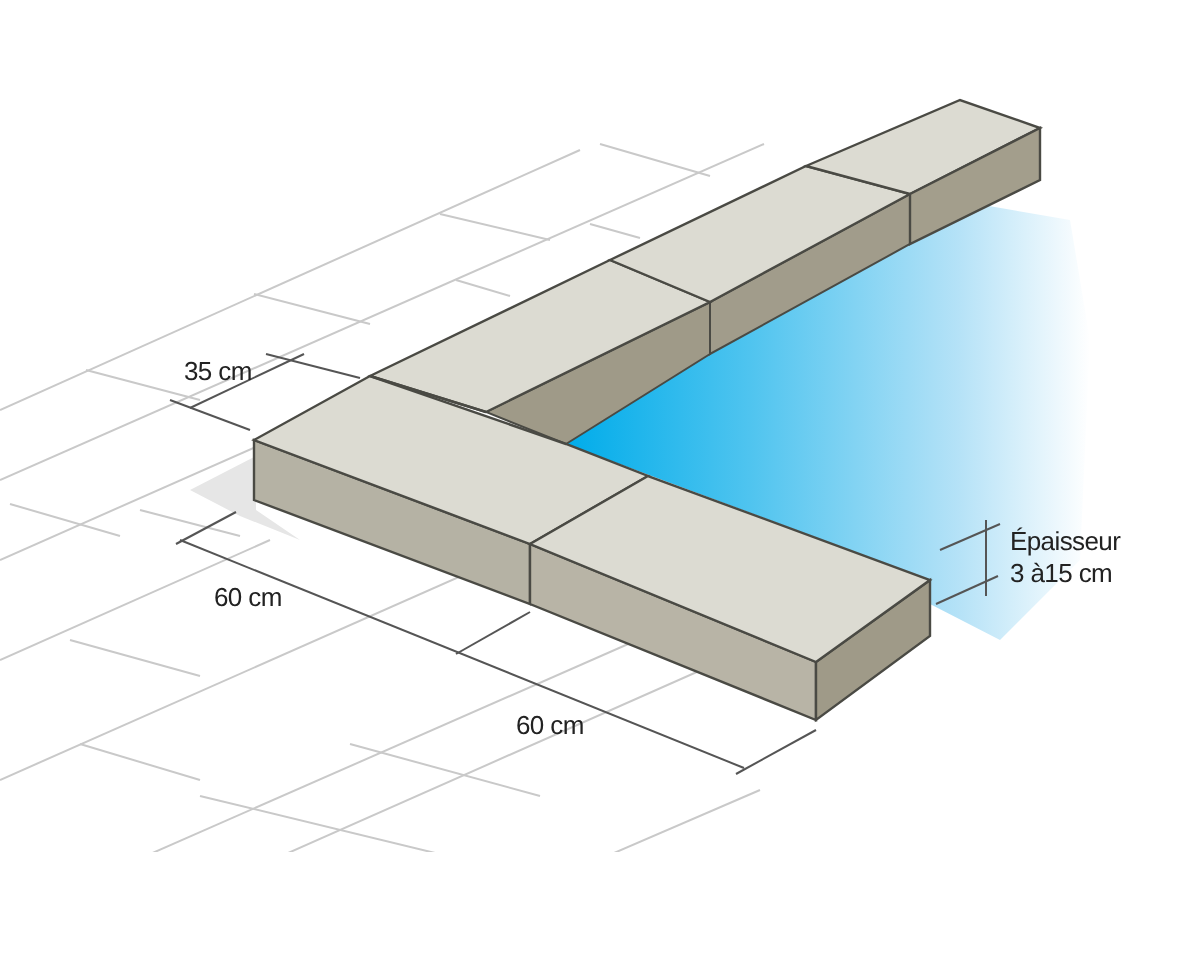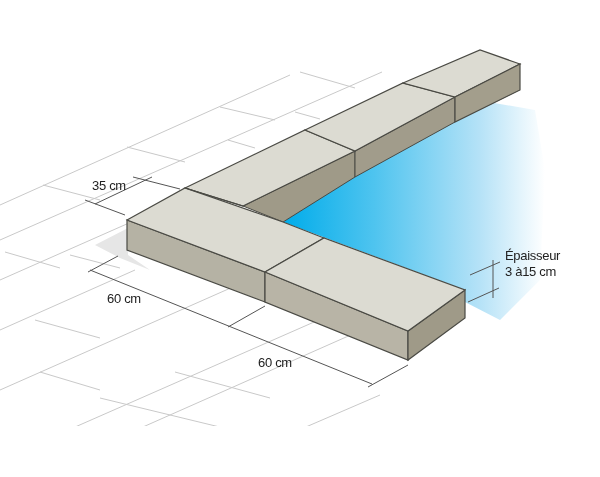--- a/index.html
+++ b/index.html
@@ -85,17 +85,17 @@
 
       <line x1="493" y1="260" x2="493" y2="298"></line>
       <line x1="470" y1="275" x2="500" y2="262"></line>
       <line x1="468" y1="302" x2="499" y2="288"></line>
     </g>
   </svg>
 
   <div class="lbl" style="left:92px; top:178px;">35 cm</div>
   <div class="lbl" style="left:107px; top:291px;">60 cm</div>
   <div class="lbl" style="left:258px; top:355px;">60 cm</div>
-  <div class="lbl lbl-multi" style="left:505px; top:248px;">
+  <div class="lbl lbl-multi" style="left:505px; top:263px;">
     <div>Épaisseur</div>
     <div>3 à15 cm</div>
   </div>
 </div>
 
 </body></html>

